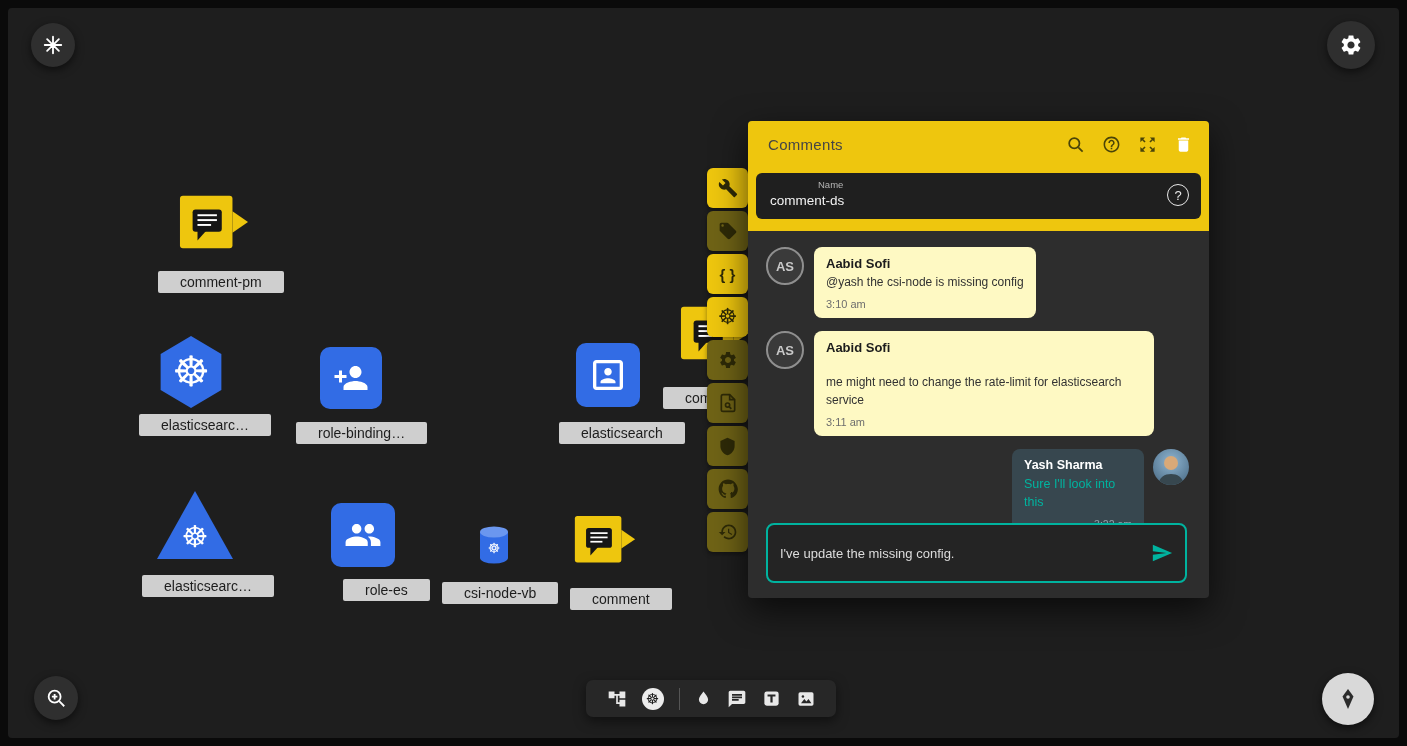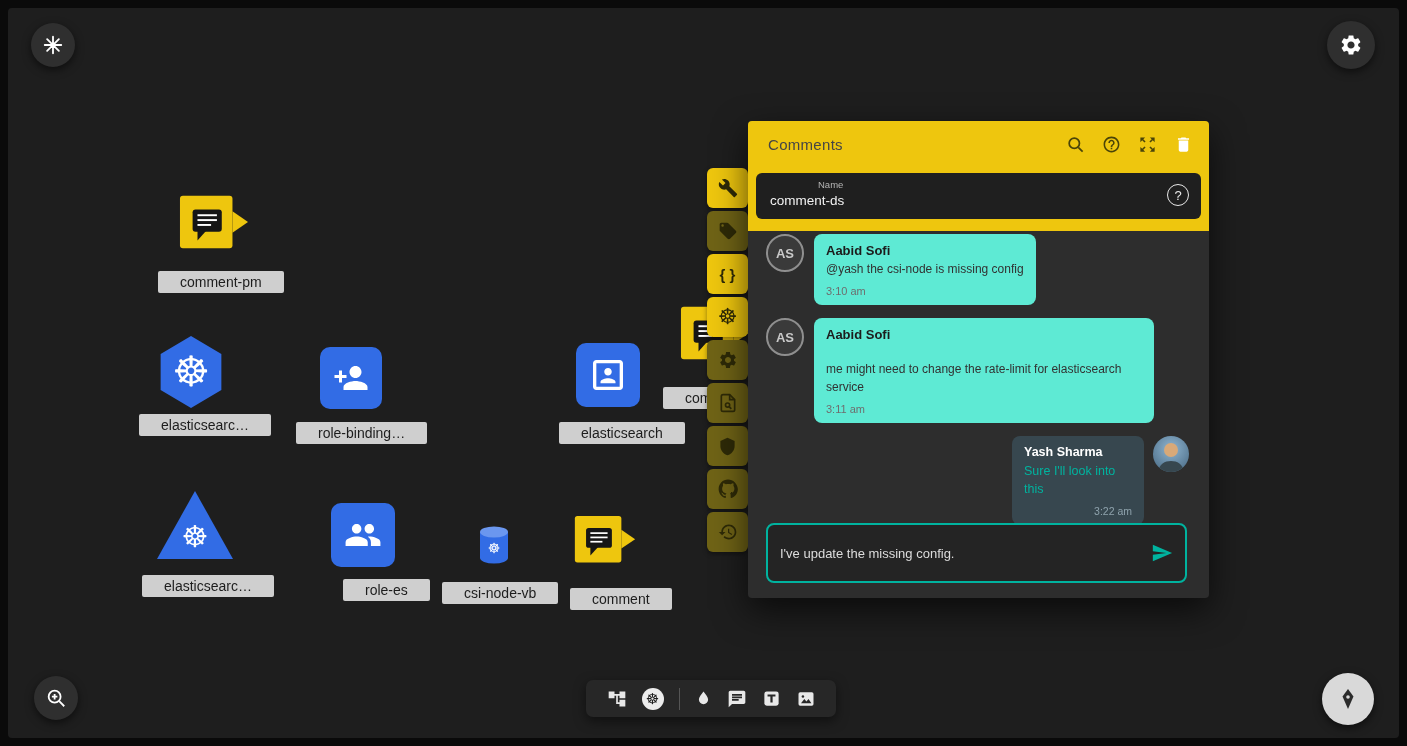--- a/index.html
+++ b/index.html
@@ -31,24 +31,24 @@
   .panel-header { height:46px; background:#eec60e; border-radius:4px 4px 0 0; display:flex; align-items:center; padding:0 16px 0 20px; flex:none; }
   .panel-title { color:#454545; font-size:15px; letter-spacing:.3px; }
   .panel-actions { margin-left:auto; display:flex; gap:17px; align-items:center; }
   .panel-actions .hicon { cursor:pointer; display:flex; }
   .name-section { background:#eec60e; padding:6px 8px 12px; flex:none; }
   .name-box { position:relative; background:#1f1f1f; border-radius:6px; height:46px; padding:6px 14px; }
   .name-label { font-size:9.5px; color:#b5b5b5;margin-left:48px; }
   .name-value { font-size:13.5px; color:#f2f2f2; margin-top:3px; }
   .name-help { position:absolute; right:12px; top:11px; width:22px; height:22px; border:1.6px solid #e8e8e8; border-radius:50%; color:#e8e8e8; font-size:13px; display:flex; align-items:center; justify-content:center; cursor:pointer; }
 
-  .chat { flex:1; padding:3px 20px 0 18px; position:relative; }
+  .chat { flex:1; padding:16px 20px 0 18px; position:relative; }
   .msg-row { display:flex; margin-bottom:13px; align-items:flex-start; }
   .avatar { width:38px; height:38px; border-radius:50%; background:#3a3a3a; border:2px solid #8f8f8f; color:#c9c9c9; font-size:13px; font-weight:bold; display:flex; align-items:center; justify-content:center; flex:none; margin-right:10px; }
-  .bubble { background:#5eead4; border-radius:8px; padding:9px 12px 8px; width:fit-content; }
+  .bubble { background:#fef9c3; border-radius:8px; padding:9px 12px 8px; width:fit-content; }
   .bubble .author { font-weight:bold; font-size:13px; color:#1c1c1c; }
   .bubble .text { font-size:12px; color:#323232; margin-top:3px; line-height:1.45; }
   .bubble .time { font-size:11px; color:#6e6e6e; margin-top:7px; }
   .msg2 .bubble { width:340px; }
   .msg2 .text { margin-top:19px; }
   .msg-right { justify-content:flex-end; }
   .bubble-dark { background:#37474F; width:132px; }
   .bubble-dark .author { color:#ffffff; font-size:12.5px; }
   .bubble-dark .text { color:#00B39F; font-size:12.5px; }
   .bubble-dark .time { color:#8fa3ad; text-align:right; font-size:10.5px; }

